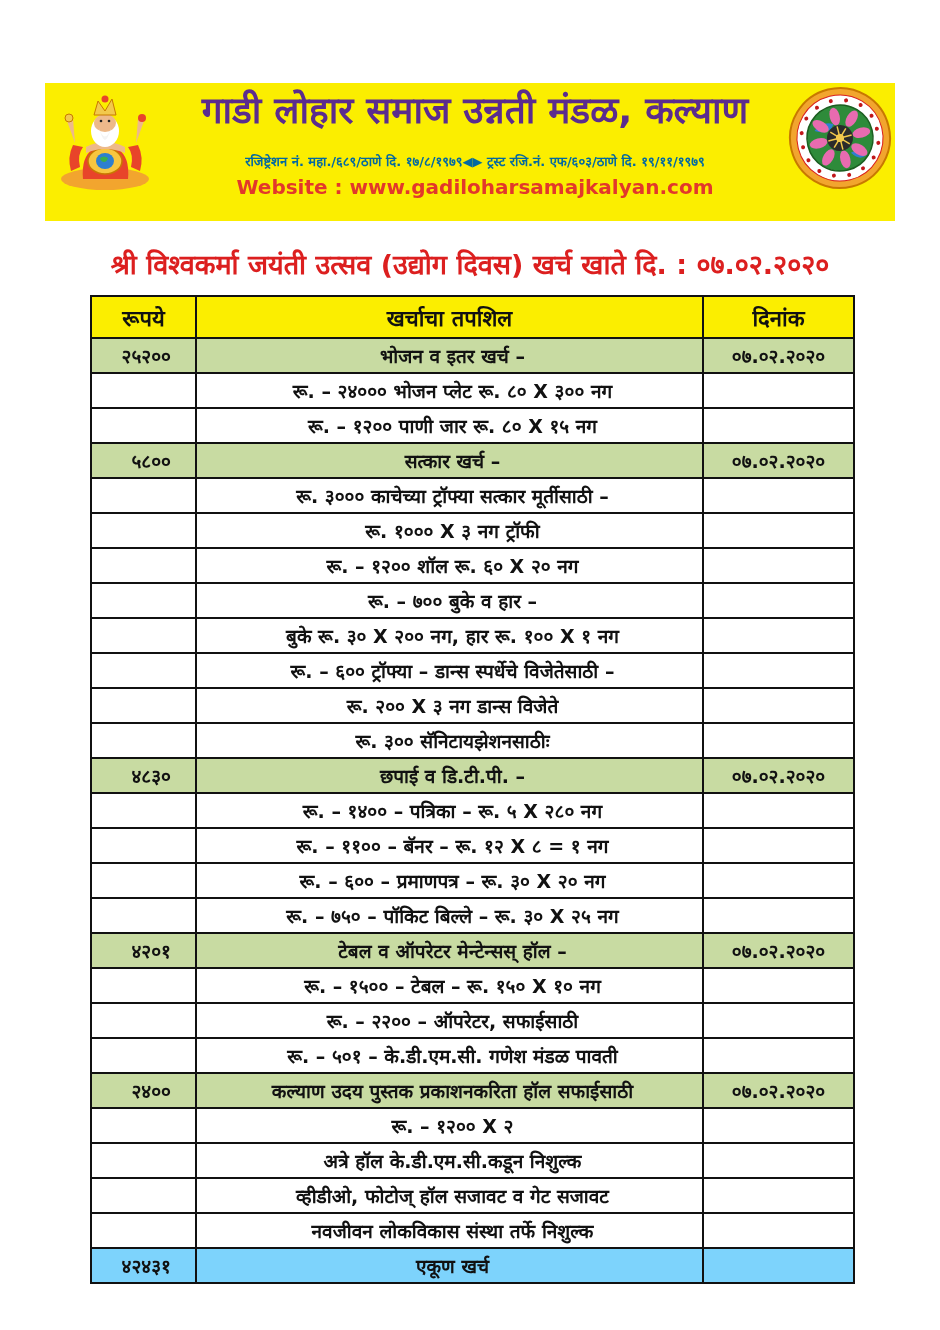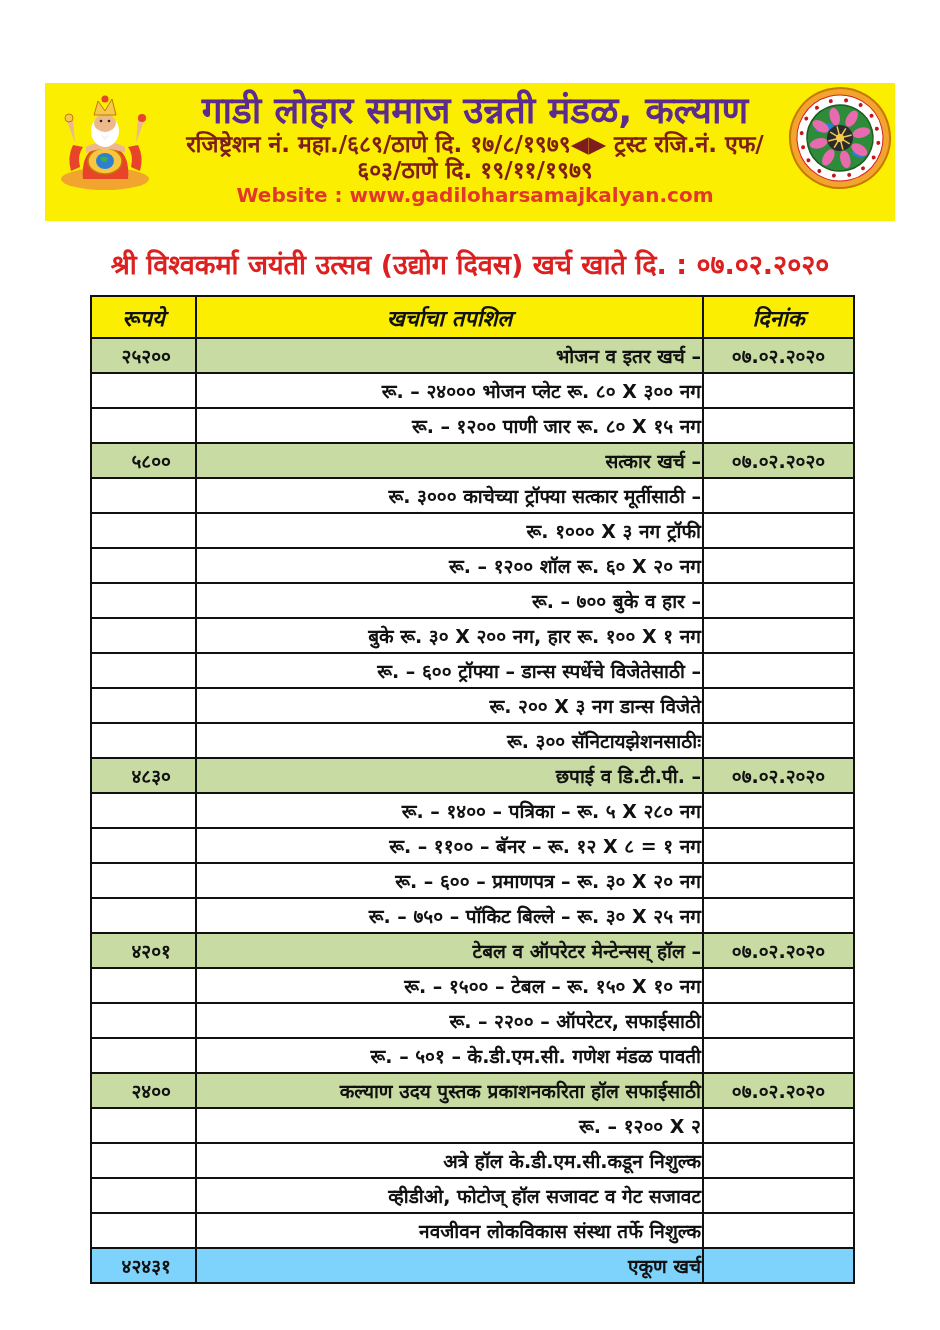--- a/index.html
+++ b/index.html
@@ -17,22 +17,22 @@
     display:flex;align-items:stretch;
   }
   .banner-left{width:120px;position:relative;flex:0 0 auto;}
   .banner-left svg{position:absolute;left:8px;top:4px;}
   .banner-center{flex:1 1 auto;text-align:center;padding-top:8px;}
   .banner-title{
     font-size:37px;font-weight:bold;color:#5B2C8E;
     line-height:40px;letter-spacing:0px;
   }
   .banner-reg{
-    font-size:23px;font-weight:bold;color:#7f1d1d;
-    line-height:26px;margin-top:0;
+    font-size:13px;font-weight:bold;color:#0369a1;
+    line-height:26px;margin-top:18px;
   }
   .banner-web{
     font-size:20px;font-weight:bold;color:#E2382B;
     line-height:24px;
   }
   .banner-right{width:110px;position:relative;flex:0 0 auto;}
   .banner-right svg{position:absolute;right:2px;top:2px;}
   
   .doc-title{
     position:absolute;left:0;top:245px;width:940px;
@@ -49,25 +49,25 @@
   table.expense col.c-amount{width:105px;}
   table.expense col.c-detail{width:507px;}
   table.expense col.c-date{width:151px;}
   table.expense th,table.expense td{
     border:2px solid #111111;
     font-weight:bold;color:#111111;
     overflow:hidden;white-space:nowrap;
   }
   table.expense th{
     height:38px;background:#FBEE00;
-    font-size:22px;text-align:center;font-style:italic;
+    font-size:22px;text-align:center;
   }
   table.expense td{height:31px;font-size:19px;background:#ffffff;}
   td.amount{text-align:right;padding-right:24px;}
-  td.detail{text-align:right;padding-left:7px;margin-left:8px;}
+  td.detail{text-align:center;padding-left:7px;margin-left:8px;}
   td.date{text-align:center;font-size:18px;}
   tr.section td{background:#C8DBA2;}
   tr.total td{background:#7dd3fc;}
 </style>
 </head>
 <body>
 
 <div class="banner">
   <div class="banner-left">
 

